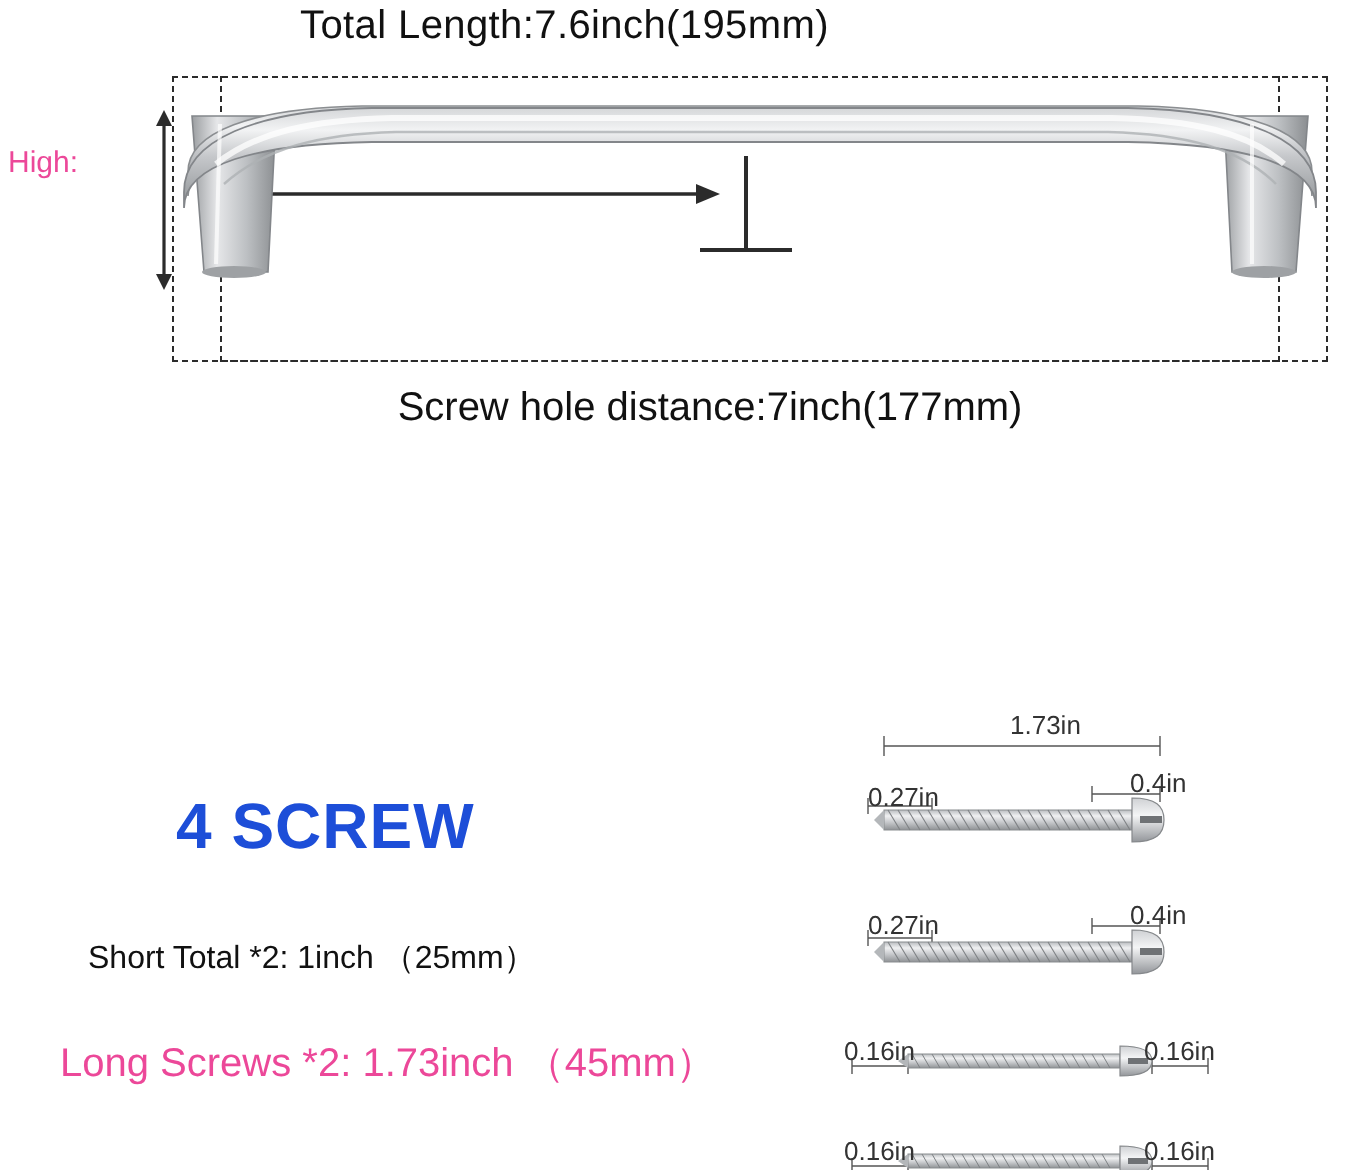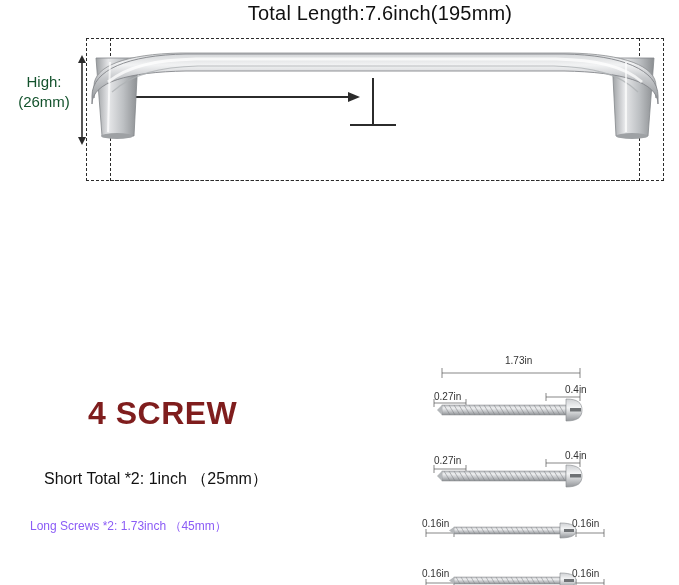--- a/index.html
+++ b/index.html
@@ -20,43 +20,41 @@
     left: 0; top: 0;
     width: 679px;
     height: 585px;
   }
   
   .total-length-label {
     position: absolute;
     left: 150px;
     top: 2px;
     width: 460px;
-    text-align: center;
     font-size: 20px;
     letter-spacing: 0.2px;
     color: #111;
   }
   .screw-distance-label {
     position: absolute;
     left: 120px;
     top: 193px;
     width: 470px;
     text-align: center;
     font-size: 20px;
     color: #111;
   }
   .high-label {
     position: absolute;
     left: 4px;
     top: 72px;
     width: 80px;
     font-size: 15px;
     line-height: 20px;
-    color: #14532d;
-    text-align: center;
+    color: #ec4899;
   }
   
   .dash-box-outer {
     position: absolute;
     left: 86px;
     top: 38px;
     width: 578px;
     height: 143px;
     border: 1.5px dashed #2b2b2b;
     box-sizing: border-box;
@@ -119,61 +117,60 @@
     height: 90px;
   }
   
   .screw-title {
     position: absolute;
     left: 88px;
     top: 395px;
     font-size: 32px;
     font-weight: bold;
     letter-spacing: 0.5px;
-    color: #7f1d1d;
+    color: #1d4ed8;
   }
   .screw-line-short {
     position: absolute;
     left: 44px;
     top: 469px;
     font-size: 16px;
     color: #111;
   }
   .screw-line-long {
     position: absolute;
     left: 30px;
     top: 518px;
-    font-size: 12px;
-    color: #8b5cf6;
+    font-size: 20px;
+    color: #ec4899;
   }
   .screws-area {
     position: absolute;
     left: 420px;
     top: 355px;
     width: 259px;
     height: 230px;
   }
   .dim-text {
     position: absolute;
-    font-size: 10px;
+    font-size: 13px;
     color: #333;
     white-space: nowrap;
   }
   svg { display: block; overflow: visible; }
 </style>
 </head>
 <body>
 
 <div class="canvas">
 
   <div class="total-length-label">Total Length:7.6inch(195mm)</div>
 
   <div class="high-label">
     <div>High:</div>
-    <div>(26mm)</div>
   </div>
 
   <div class="dash-box-outer"></div>
   <div class="dash-box-inner"></div>
   <div class="dash-line-bottom2"></div>
 
   <svg class="height-arrow" viewBox="0 0 14 90">
     <line x1="7" y1="6" x2="7" y2="84" stroke="#2b2b2b" stroke-width="1.6"></line>
     <polygon points="7,0 3,8 11,8" fill="#2b2b2b"></polygon>
     <polygon points="7,90 3,82 11,82" fill="#2b2b2b"></polygon>
@@ -227,20 +224,21 @@
 
     <path d="M22,30 C 42,14 70,8 110,7 L 470,7 C 510,8 538,14 556,30" fill="none" stroke="#ffffff" stroke-width="3" opacity="0.75"></path>
     <path d="M26,40 C 46,22 74,15 112,14 L 468,14 C 506,15 534,22 552,40" fill="none" stroke="#aeb1b4" stroke-width="1.2" opacity="0.8"></path>
 
     <line x1="24" y1="10" x2="22" y2="80" stroke="#ffffff" stroke-width="2" opacity="0.7"></line>
     <line x1="540" y1="10" x2="540" y2="80" stroke="#ffffff" stroke-width="2" opacity="0.7"></line>
     <ellipse cx="31" cy="84" rx="16" ry="3" fill="#9ea1a4"></ellipse>
     <ellipse cx="546" cy="84" rx="16" ry="3" fill="#9ea1a4"></ellipse>
   </svg>
 
+  <div class="screw-distance-label">Screw hole distance:7inch(177mm)</div>
 
   <div class="screw-title">4 SCREW</div>
   <div class="screw-line-short">Short Total *2:  1inch （25mm）</div>
   <div class="screw-line-long">Long Screws *2:  1.73inch （45mm）</div>
 
   <div class="screws-area">
 
     <div class="dim-text" style="left:85px; top:0px;">1.73in</div>
     <div class="dim-text" style="left:14px; top:36px;">0.27in</div>
     <div class="dim-text" style="left:145px; top:29px;">0.4in</div>

